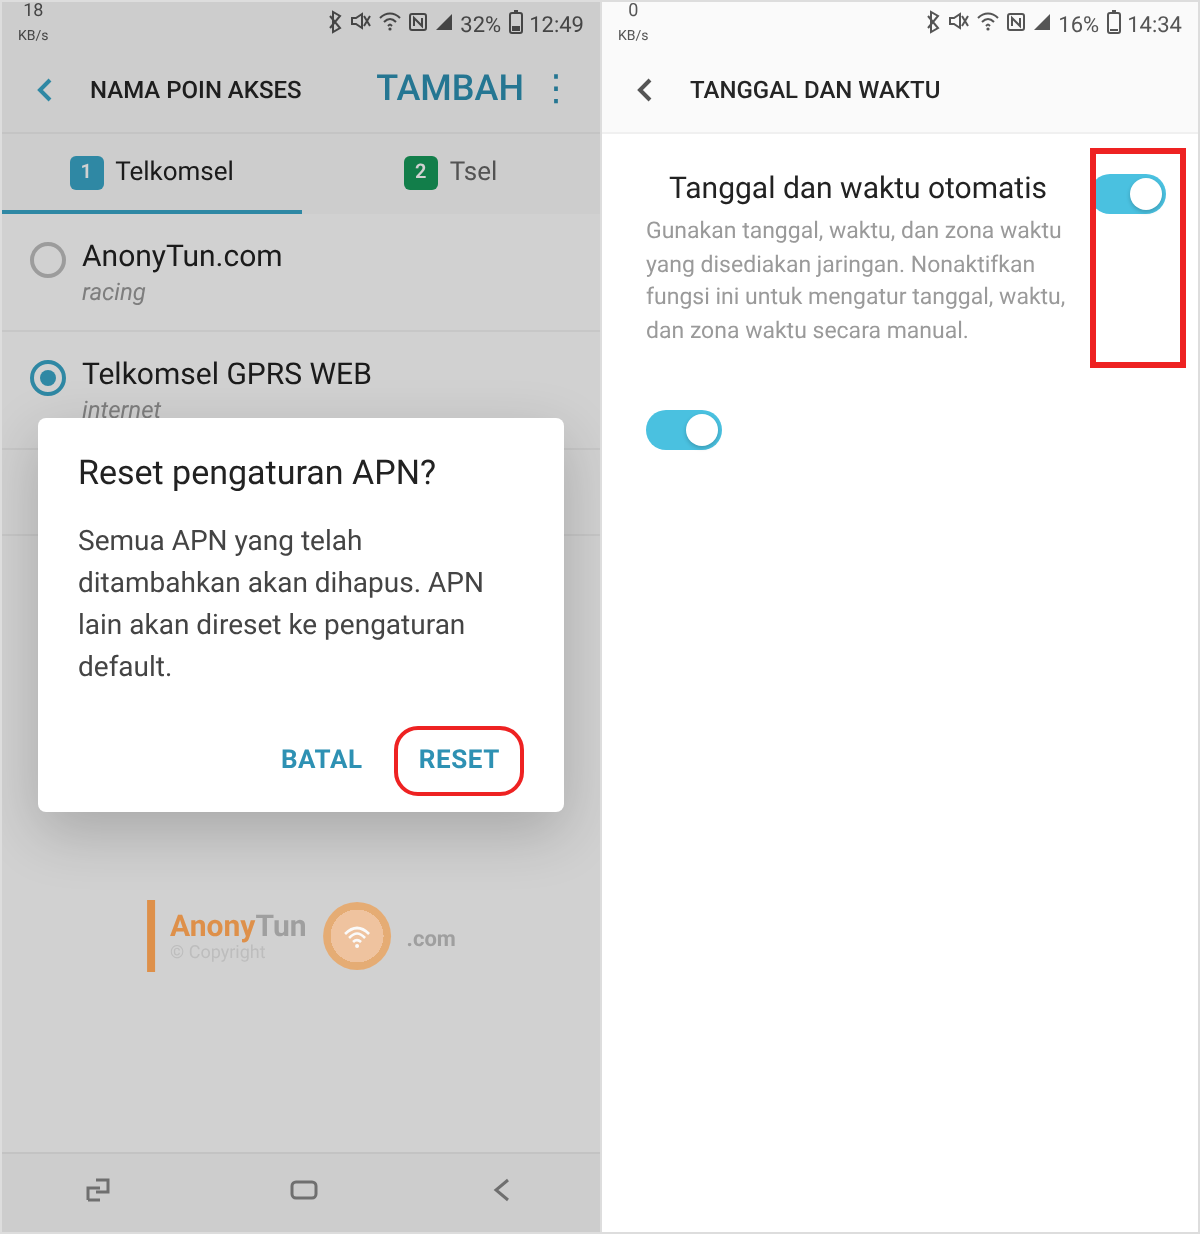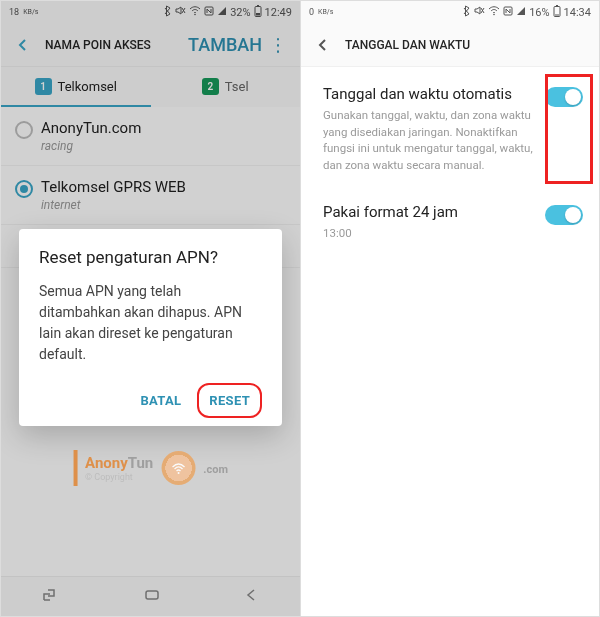--- a/index.html
+++ b/index.html
@@ -3,21 +3,21 @@
 <meta charset="utf-8">
 <style>
   * { box-sizing: border-box; margin: 0; padding: 0; }
   body { font-family: Roboto, "Segoe UI", Arial, sans-serif; background: #fff; }
   .container { display: flex; width: 600px; height: 617px; border: 1px solid #ddd; }
   .phone { width: 300px; height: 100%; position: relative; background: #fafafa; display: flex; flex-direction: column; overflow: hidden; }
   .phone + .phone { border-left: 1px solid #ddd; }
 
   
   .statusbar { height: 22px; display: flex; align-items: center; justify-content: flex-end; padding: 0 8px; background: #fafafa; font-size: 11px; color: #555; }
-  .statusbar .sb-left { margin-right: auto; font-size: 9px; display:flex; flex-direction:row; align-items:center; gap:4px; line-height:1;}
+  .statusbar .sb-left { margin-right: auto; font-size: 9px; display:flex; flex-direction:column; align-items:center; gap:4px; line-height:1;}
   .sb-ic { margin-left: 3px; display:inline-block;}
   .sb-txt { margin-left: 3px; }
 
   
   .header { height: 44px; display: flex; align-items: center; padding: 0 12px; background: #fafafa; border-bottom: 1px solid #f0f0f0; }
   .back-chevron { width: 20px; height: 20px; display:flex; align-items:center; justify-content:center;}
   .back-chevron svg { stroke: #3aa7c8; stroke-width: 2; fill: none; }
   .header-title { font-size: 12px; font-weight: 500; color: #252525; margin-left: 12px; flex:1; }
   .header-action { font-size: 18px; font-weight: 500; color: #2e91b3; margin-right: 6px;}
   .header-more { width: 20px; text-align: center; color: #2e91b3; font-size:18px; line-height:1;}
@@ -34,33 +34,33 @@
   .apn-item { display: flex; align-items: flex-start; padding: 12px 14px; gap: 8px; border-bottom: 1px solid #f3f3f3; }
   .radio { width:18px; height:18px; border:2px solid #bfbfbf; border-radius:50%; margin-top:2px; flex:none; position:relative;}
   .radio.checked { border-color:#3aa7c8;}
   .radio.checked::after { content:""; position:absolute; inset:3px; background:#3aa7c8; border-radius:50%;}
   .apn-item.noradio { padding-left: 44px;}
   .apn-name { font-size: 15px; color: #222; }
   .apn-sub { font-size: 12px; color: #9a9a9a; margin-top:2px;font-style:italic; }
 
   
   .scrim { position: absolute; inset: 0; background: rgba(0,0,0,0.18);}
-  .dialog { position:absolute; left:18px; right:18px; top:228px; background:#fff; border-radius:4px; box-shadow:0 10px 30px rgba(0,0,0,.2); padding:18px 20px 8px;}
+  .dialog { position:absolute; left:18px; right:18px; top:208px; background:#fff; border-radius:4px; box-shadow:0 10px 30px rgba(0,0,0,.2); padding:18px 20px 8px;}
   .dialog-title { font-size:17px; color:#222; margin-bottom:14px;}
   .dialog-body { font-size:14px; color:#444; line-height:1.5;}
   .dialog-actions { display:flex; justify-content:flex-end; gap:6px; margin-top:18px; align-items:center;}
   .dbtn { font-size:13px; font-weight:700; color:#2e91b3; padding:8px 10px; letter-spacing:.3px;}
   .red-box { border:2px solid #e22; border-radius:12px; }
 
   
   .settings-list { background:#fff; flex:1; padding-top:4px;}
   .setrow { display:flex; padding:14px 16px 14px 22px; gap:10px; align-items:flex-start; }
   .setrow + .setrow { border-top:1px solid transparent;}
   .settext { flex:1; }
-  .settitle { font-size:15px; color:#222;}
+  .settitle { font-size:15px; color:#222;text-align:center;}
   .setdesc { font-size:11.5px; color:#9a9a9a; margin-top:4px; line-height:1.45;}
   .toggle { width:38px; height:20px; border-radius:12px; background:#4ac1e0; position:relative; flex:none; margin-top:2px;}
   .toggle::after { content:""; position:absolute; right:2px; top:2px; width:16px; height:16px; background:#fff; border-radius:50%; box-shadow:0 1px 2px rgba(0,0,0,.2);}
   .toggles-highlight { position:absolute; right:6px; top:73px; width:48px; height:110px; border:3px solid #e22;}
 
   
   .navbar { height: 40px; display:flex; align-items:center; justify-content:space-around; background:#fafafa; border-top:1px solid #eee; position:relative;}
   .navbtn svg { stroke:#888; stroke-width:1.5; fill:none;}
 
   
@@ -259,24 +259,20 @@
 
     <div class="settings-list">
       <div class="setrow">
         <div class="settext">
           <div class="settitle">Tanggal dan waktu otomatis</div>
           <div class="setdesc">Gunakan tanggal, waktu, dan zona waktu yang disediakan jaringan. Nonaktifkan fungsi ini untuk mengatur tanggal, waktu, dan zona waktu secara manual.</div>
         </div>
         <span class="toggle"></span>
       </div>
       <div class="setrow">
-        <div class="settext">
-          <div class="settitle">Pakai format 24 jam</div>
-          <div class="setdesc">13:00</div>
-        </div>
         <span class="toggle"></span>
       </div>
     </div>
 
     <div class="toggles-highlight"></div>
   </div>
 
 </div>
 
 </body></html>

